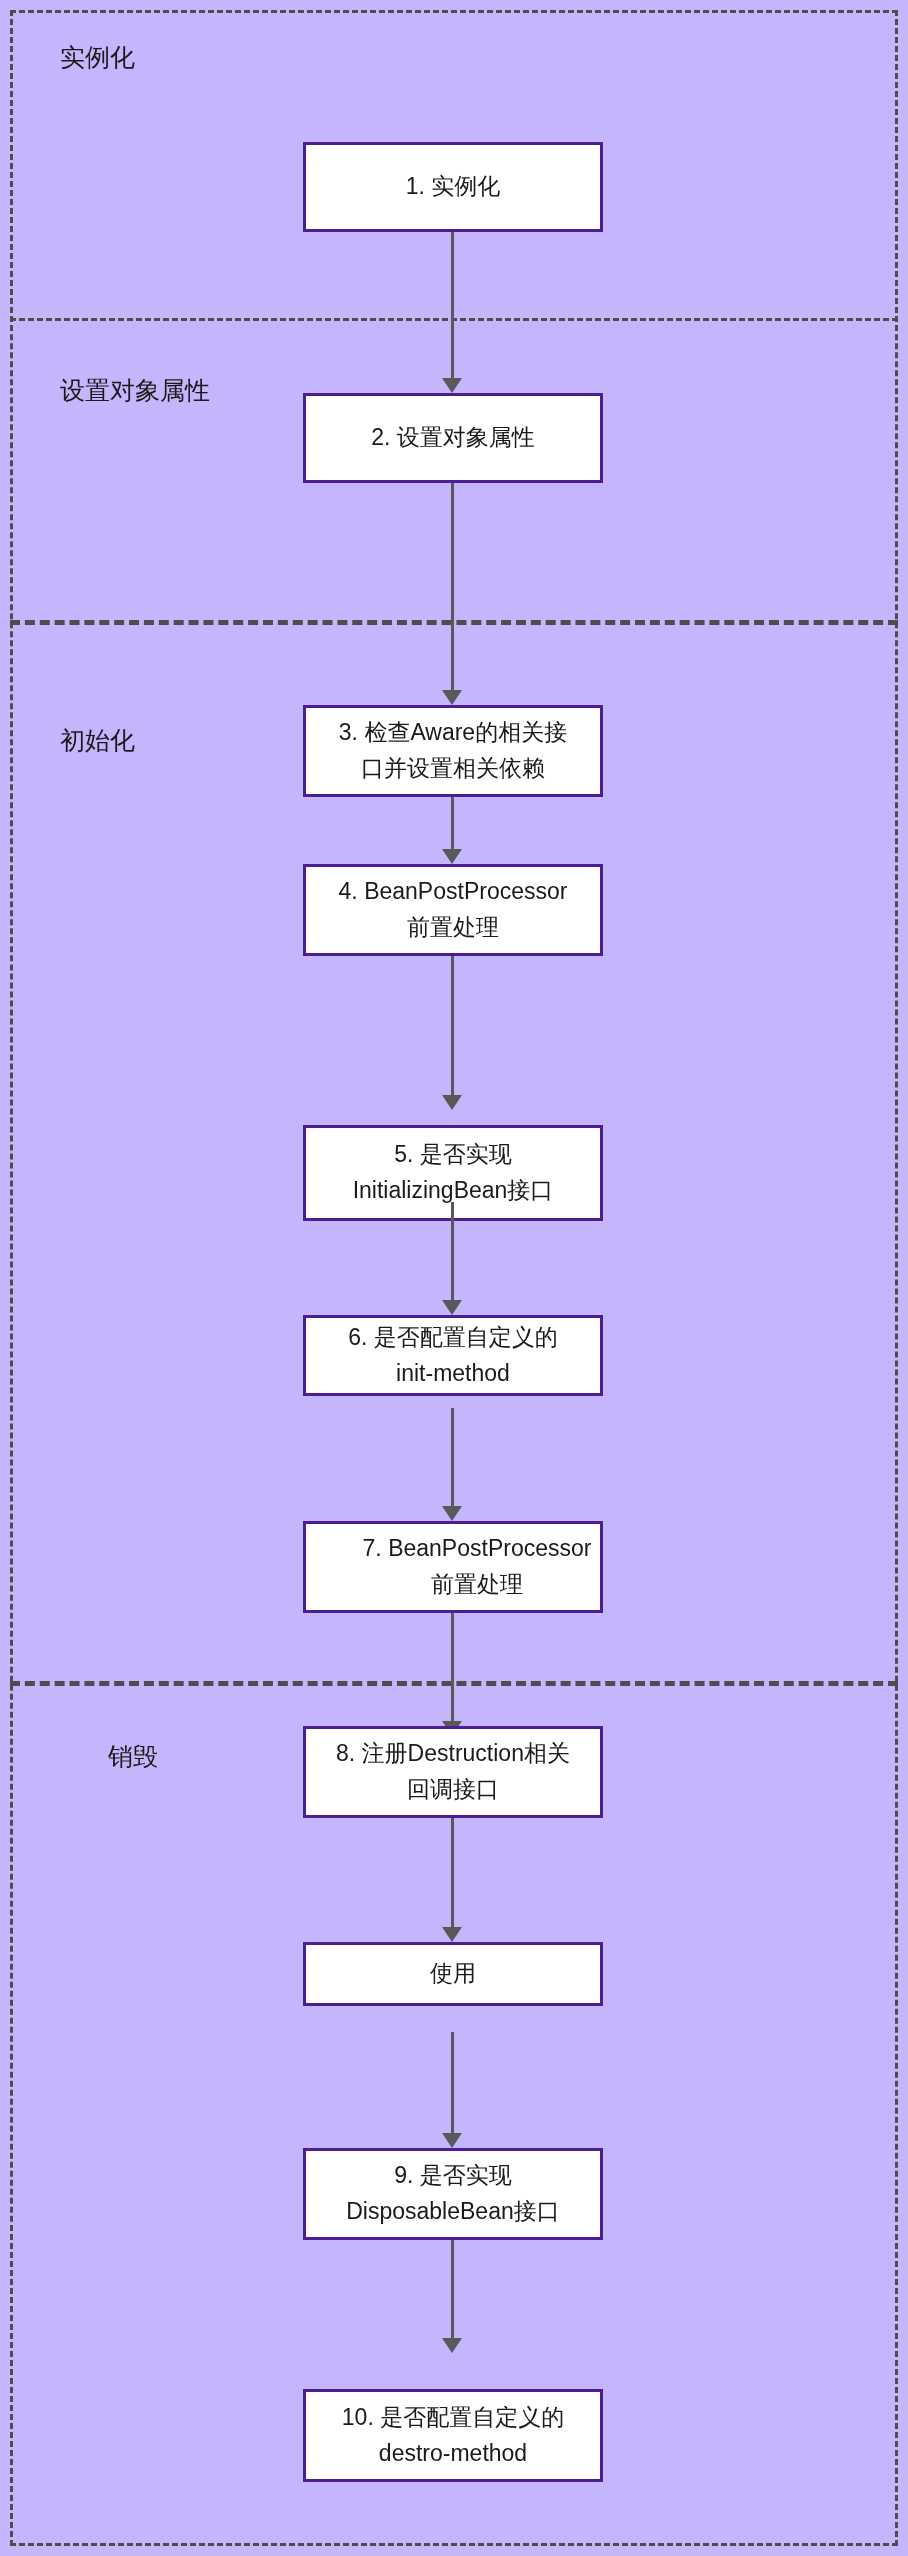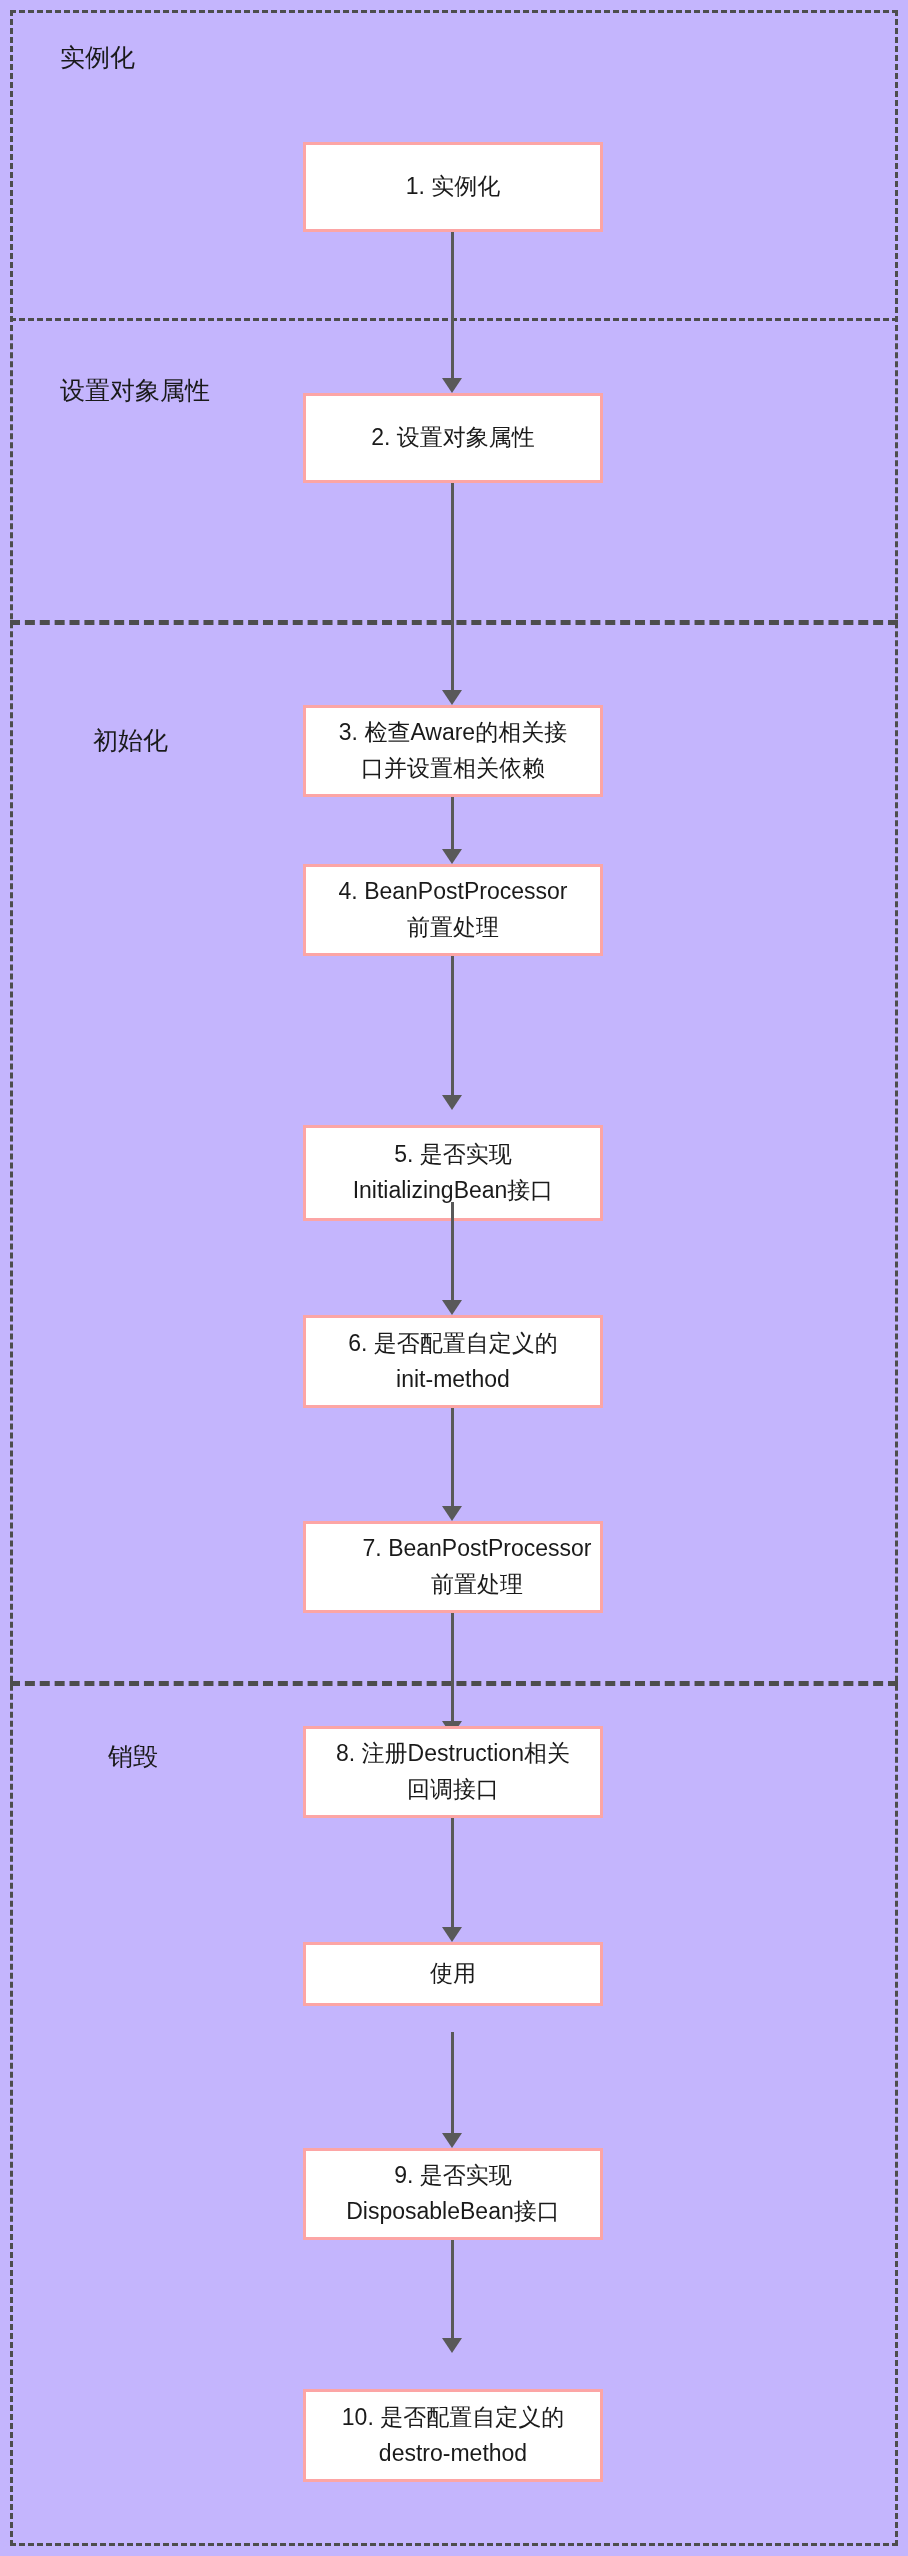--- a/index.html
+++ b/index.html
@@ -52,21 +52,21 @@
     white-space: nowrap;
     font-family: "Liberation Sans", "DejaVu Sans", sans-serif;
   }
 
   
   .node {
     position: absolute;
     left: 303px;
     width: 300px;
     box-sizing: border-box;
-    border: 3px solid #fca5a5;
+    border: 3px solid #4c1d95;
     background: #ffffff;
     display: flex;
     flex-direction: column;
     align-items: center;
     justify-content: center;
     text-align: center;
     color: #1a1a1a;
     font-size: 23px;
     line-height: 1.55;
     font-family: "Liberation Sans", "DejaVu Sans", sans-serif;
@@ -96,21 +96,21 @@
 <div id="page">
 
   <div class="outer-frame"></div>
 
   <div class="lane-divider" style="top:318px;"></div>
   <div class="lane-divider heavy" style="top:620px;"></div>
   <div class="lane-divider heavy" style="top:1681px;"></div>
 
   <div class="lane-label" style="left:60px; top:45px;">实例化</div>
   <div class="lane-label" style="left:60px; top:378px;">设置对象属性</div>
-  <div class="lane-label" style="left:60px; top:728px;margin-left:33px;">初始化</div>
+  <div class="lane-label" style="left:60px; top:728px;">初始化</div>
   <div class="lane-label" style="left:108px; top:1744px;">销毁</div>
 
   <div class="node" style="top:142px; height:90px;">
     <span class="ln">1. 实例化</span>
   </div>
   <div class="connector" style="top:232px; height:146px;"></div>
   <div class="arrowhead" style="top:378px;"></div>
 
   <div class="node" style="top:393px; height:90px;">
     <span class="ln">2. 设置对象属性</span>
@@ -132,21 +132,21 @@
   <div class="connector" style="top:956px; height:139px;"></div>
   <div class="arrowhead" style="top:1095px;"></div>
 
   <div class="node" style="top:1110px; height:96px;margin-top:15px;">
     <span class="ln">5. 是否实现</span>
     <span class="ln">InitializingBean接口</span>
   </div>
   <div class="connector" style="top:1202px; height:98px;"></div>
   <div class="arrowhead" style="top:1300px;"></div>
 
-  <div class="node" style="top:1315px; height:93px;">
+  <div class="node" style="top:1315px; height:81px;">
     <span class="ln">6. 是否配置自定义的</span>
     <span class="ln">init-method</span>
   </div>
   <div class="connector" style="top:1408px; height:98px;"></div>
   <div class="arrowhead" style="top:1506px;"></div>
 
   <div class="node" style="top:1521px; height:92px;padding-left:48px;">
     <span class="ln">7. BeanPostProcessor</span>
     <span class="ln">前置处理</span>
   </div>

